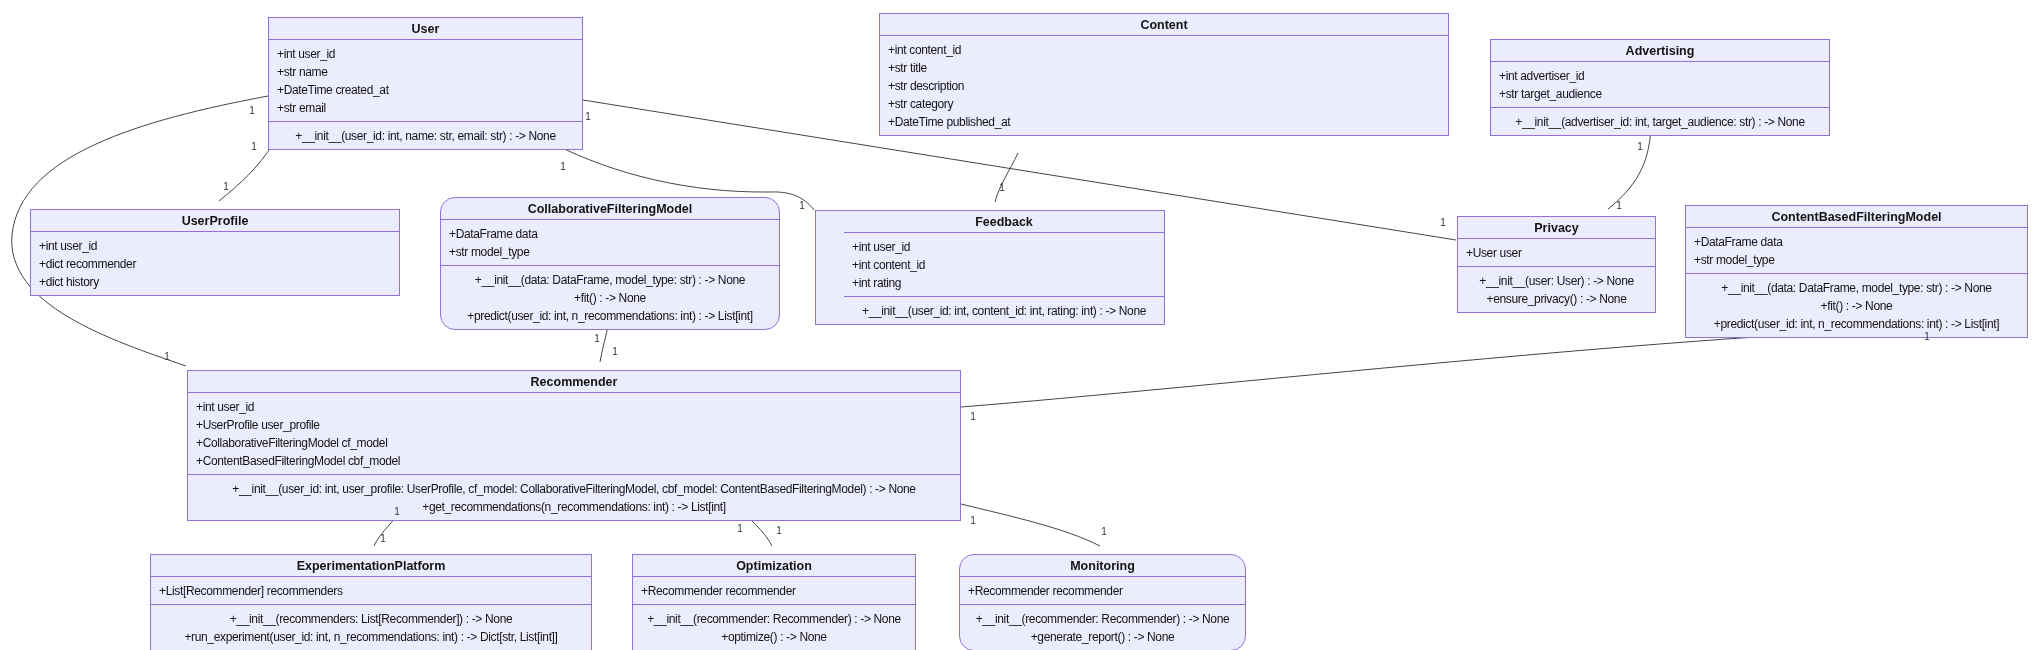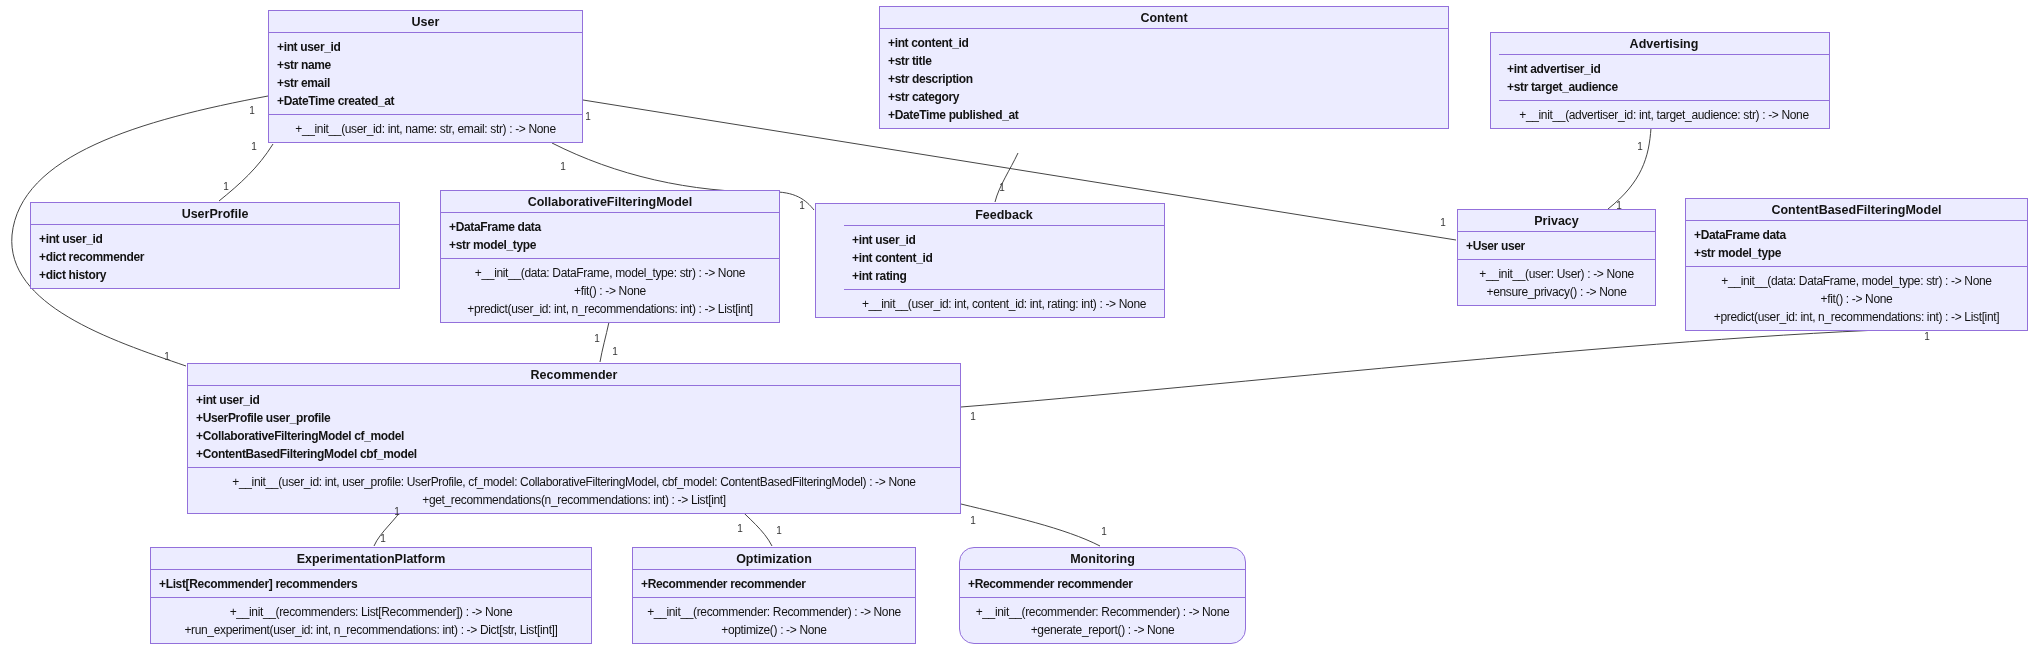--- a/index.html
+++ b/index.html
@@ -1,23 +1,23 @@
 <!DOCTYPE html>
 <html><head>
 <meta charset="utf-8">
 <style>
   html,body{margin:0;padding:0;background:#ffffff;}
   #stage{position:relative;width:2032px;height:650px;background:#ffffff;overflow:hidden;
          font-family:"Liberation Sans","DejaVu Sans",sans-serif;}
   #edges{position:absolute;left:0;top:0;z-index:0;}
   .uml-box{position:absolute;z-index:1;background:#ECECFF;border:1px solid #9370DB;
-           box-sizing:border-box;color:#131313;}
+           box-sizing:border-box;color:#131313;margin-top:7px;}
   .uml-title{font-size:12.5px;font-weight:bold;text-align:center;padding:4px 8px 3px;
              border-bottom:1px solid #9370DB;white-space:nowrap;}
-  .uml-attrs{padding:5px 8px 4px;font-weight:bold;}
+  .uml-attrs{padding:5px 8px 4px;}
   .uml-methods{padding:5px 8px 4px;border-top:1px solid #9370DB;text-align:center;}
   .uml-row{font-size:12px;line-height:18px;white-space:nowrap;letter-spacing:-0.35px;}
   .mult-label{position:absolute;z-index:2;font-size:10px;color:#333;transform:translate(-50%,-50%);
               line-height:10px;}
 </style>
 </head>
 <body>
 
 <div id="stage">
   <svg id="edges" width="2032" height="650">
@@ -52,56 +52,56 @@
     <span class="mult-label" style="left: 383px; top: 539px;">1</span>
     <span class="mult-label" style="left: 740px; top: 529px;">1</span>
     <span class="mult-label" style="left: 779px; top: 531px;">1</span>
     <span class="mult-label" style="left: 973px; top: 521px;">1</span>
     <span class="mult-label" style="left: 1104px; top: 532px;">1</span>
     <div class="uml-box" style="left: 268px; top: 10px; width: 315px;">
       <div class="uml-title">User</div>
       <div class="uml-attrs">
         <div class="uml-row">+int user_id</div>
         <div class="uml-row">+str name</div>
+        <div class="uml-row">+DateTime created_at</div>
         <div class="uml-row">+str email</div>
-        <div class="uml-row">+DateTime created_at</div>
       </div>
       <div class="uml-methods">
         <div class="uml-row">+__init__(user_id: int, name: str, email: str) : -&gt; None</div>
       </div>
     </div>
     <div class="uml-box" style="left: 879px; top: 6px; width: 570px;">
       <div class="uml-title">Content</div>
       <div class="uml-attrs">
         <div class="uml-row">+int content_id</div>
         <div class="uml-row">+str title</div>
         <div class="uml-row">+str description</div>
         <div class="uml-row">+str category</div>
         <div class="uml-row">+DateTime published_at</div>
       </div>
     </div>
-    <div class="uml-box" style="left: 1490px; top: 32px; width: 340px; padding-left: 8px;">
+    <div class="uml-box" style="left: 1490px; top: 32px; width: 340px;">
       <div class="uml-title">Advertising</div>
       <div class="uml-attrs">
         <div class="uml-row">+int advertiser_id</div>
         <div class="uml-row">+str target_audience</div>
       </div>
       <div class="uml-methods">
         <div class="uml-row">+__init__(advertiser_id: int, target_audience: str) : -&gt; None</div>
       </div>
     </div>
     <div class="uml-box" style="left: 30px; top: 202px; width: 370px;">
       <div class="uml-title">UserProfile</div>
       <div class="uml-attrs">
         <div class="uml-row">+int user_id</div>
         <div class="uml-row">+dict recommender</div>
         <div class="uml-row">+dict history</div>
       </div>
     </div>
-    <div class="uml-box" style="left: 440px; top: 190px; width: 340px;">
+    <div class="uml-box" style="left: 440px; top: 190px; width: 340px; border-radius: 15px;">
       <div class="uml-title">CollaborativeFilteringModel</div>
       <div class="uml-attrs">
         <div class="uml-row">+DataFrame data</div>
         <div class="uml-row">+str model_type</div>
       </div>
       <div class="uml-methods">
         <div class="uml-row">+__init__(data: DataFrame, model_type: str) : -&gt; None</div>
         <div class="uml-row">+fit() : -&gt; None</div>
         <div class="uml-row">+predict(user_id: int, n_recommendations: int) : -&gt; List[int]</div>
       </div>

